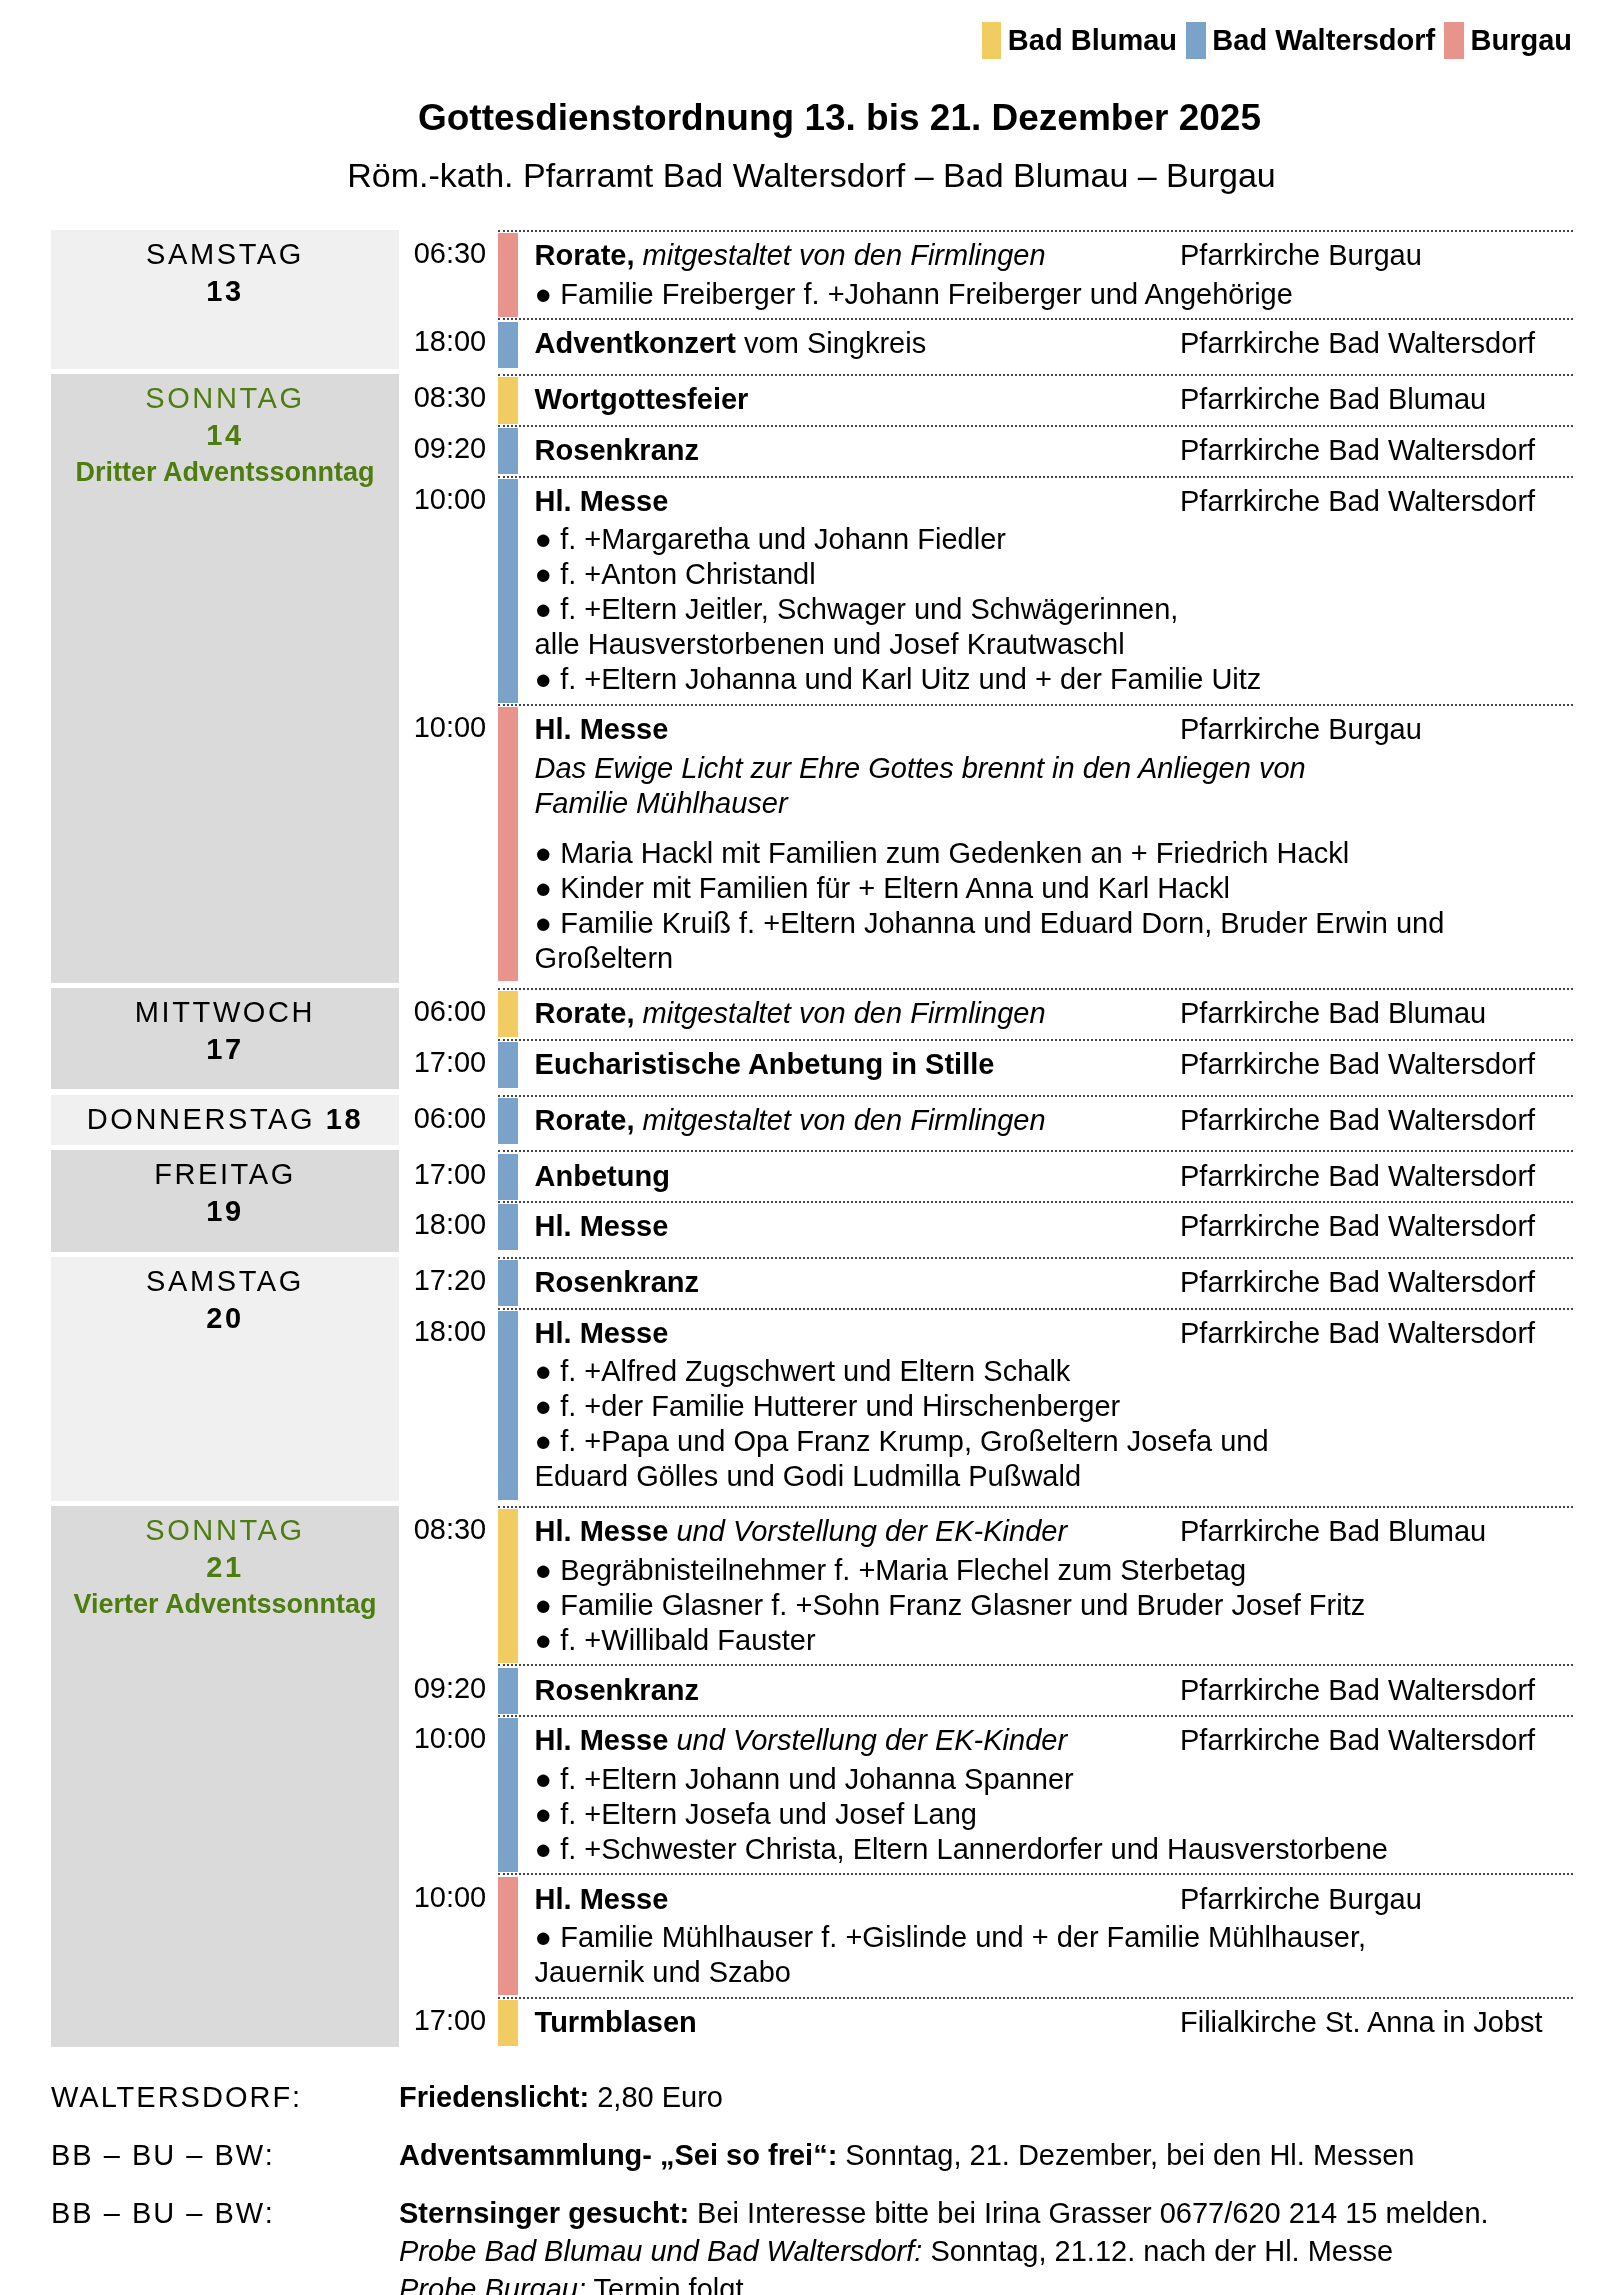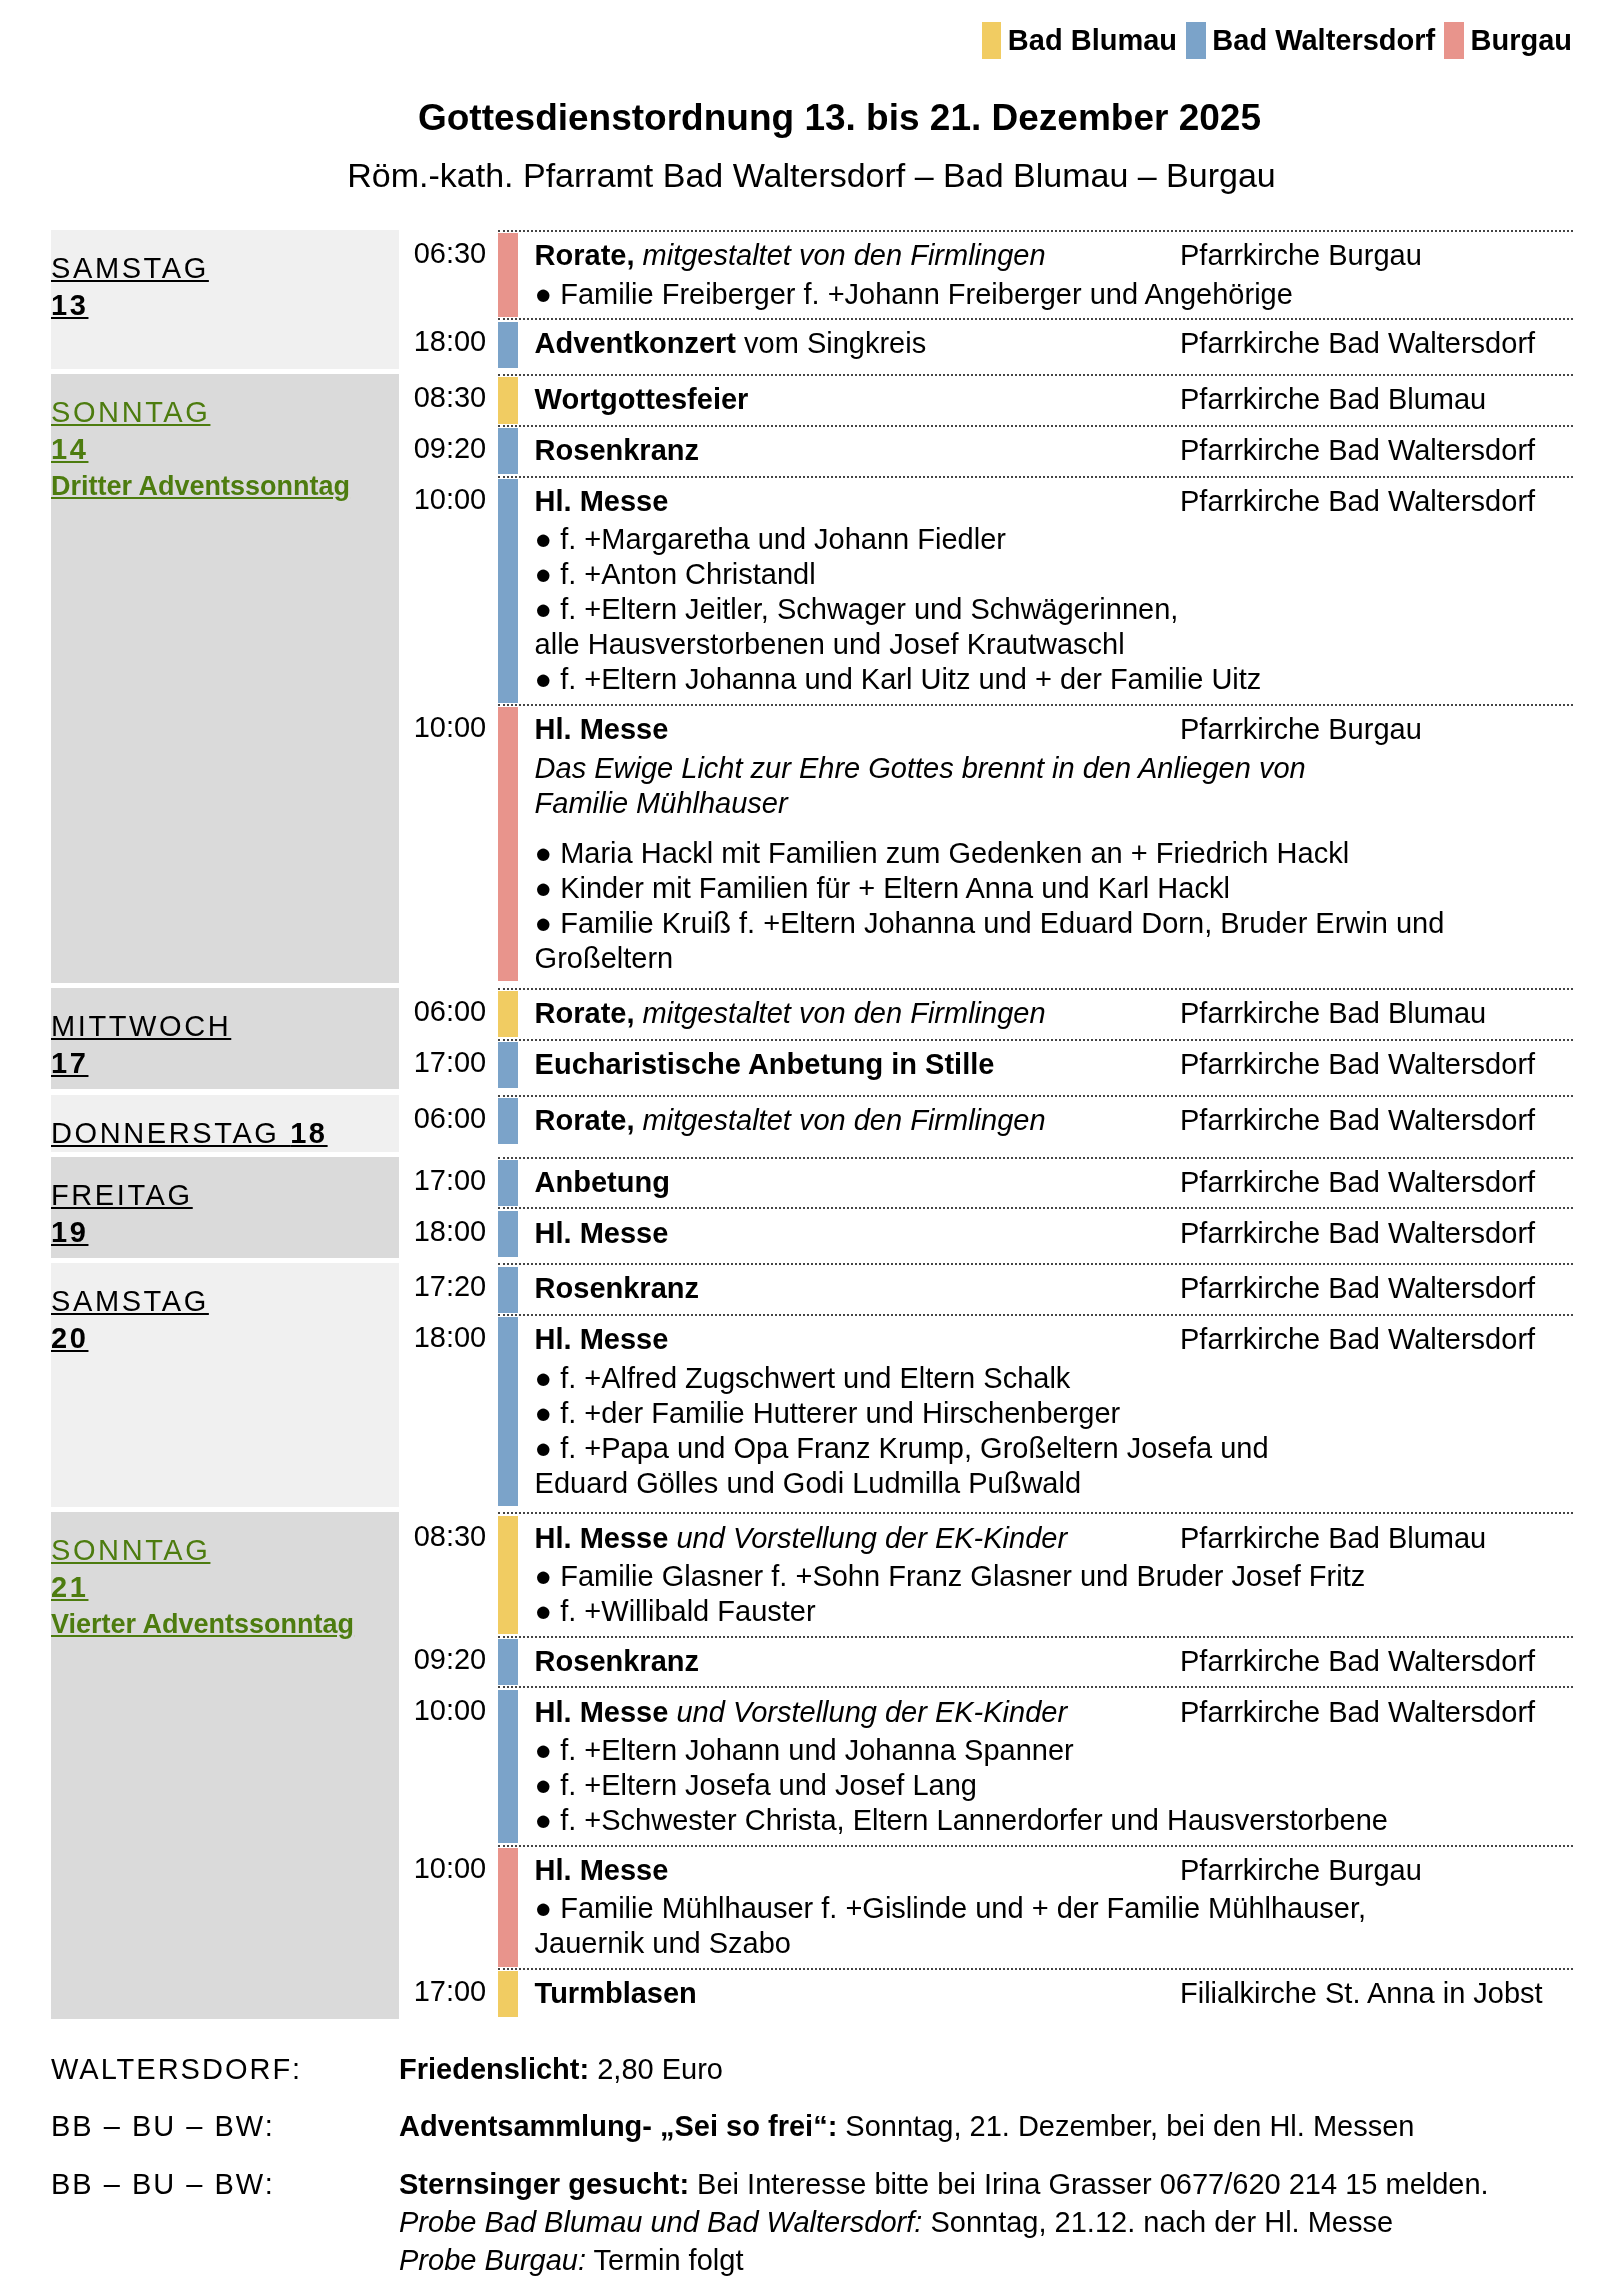--- a/index.html
+++ b/index.html
@@ -11,22 +11,22 @@
           font-size:29px;font-weight:700;}
   .legend-item{display:flex;align-items:center;margin-left:9.2px;justify-content:flex-end;}
   .swatch{width:19.6px;height:37px;margin-right:6.5px;display:inline-block;}
   .title{position:absolute;top:97px;left:0;width:100%;text-align:center;
          font-size:37px;font-weight:700;padding-left:28px;}
   .subtitle{position:absolute;top:156px;left:0;width:100%;text-align:center;
             font-size:34px;font-weight:400;}
   
   .content{padding:0 50px 0 51px;}
   .day-block{display:grid;grid-template-columns:348px 1fr;margin-bottom:5.2px;}
-  .day-cell{padding-top:20px;text-align:left;font-size:29px;line-height:37px;
-            letter-spacing:2.6px;text-decoration:underline;}
+  .day-cell{padding-top:6px;text-align:center;font-size:29px;line-height:37px;
+            letter-spacing:2.6px;}
   .day-cell.light{background:#F0F0F0;}
   .day-cell.dark{background:#DADADA;}
   .day-cell.sunday{color:#4d7c0f;}
   .day-num{font-weight:700;}
   .day-sub{font-weight:700;font-size:27px;letter-spacing:0;}
   .entry{display:grid;grid-template-columns:99px 1fr;}
   .time{font-size:29px;text-align:right;padding:7.2px 11.8px 0 0;white-space:nowrap;}
   .ebody{border-top:2px dotted #444;display:grid;grid-template-columns:19.6px 1fr;}
   .bar{margin:1.3px 0;}
   .econtent{padding:5.2px 0 6.5px 17px;}
@@ -308,20 +308,21 @@
             <div class="entry">
               <div class="time">08:30</div>
               <div class="ebody">
                 <div class="bar" style="background: rgb(241, 204, 98);"></div>
                 <div class="econtent">
                   <div class="trow">
                     <div class="etitle"><span class="seg-bold">Hl. Messe</span><span class="seg-italic"> und Vorstellung der EK-Kinder</span></div>
                     <div class="eloc">Pfarrkirche Bad Blumau</div>
                   </div>
                   <div class="lines">
+                    <div class="line">● Begräbnisteilnehmer f. +Maria Flechel zum Sterbetag</div>
                     <div class="line">● Familie Glasner f. +Sohn Franz Glasner und Bruder Josef Fritz</div>
                     <div class="line">● f. +Willibald Fauster</div>
                   </div>
                 </div>
               </div>
             </div>
             <div class="entry">
               <div class="time">09:20</div>
               <div class="ebody">
                 <div class="bar" style="background: rgb(123, 163, 201);"></div>

